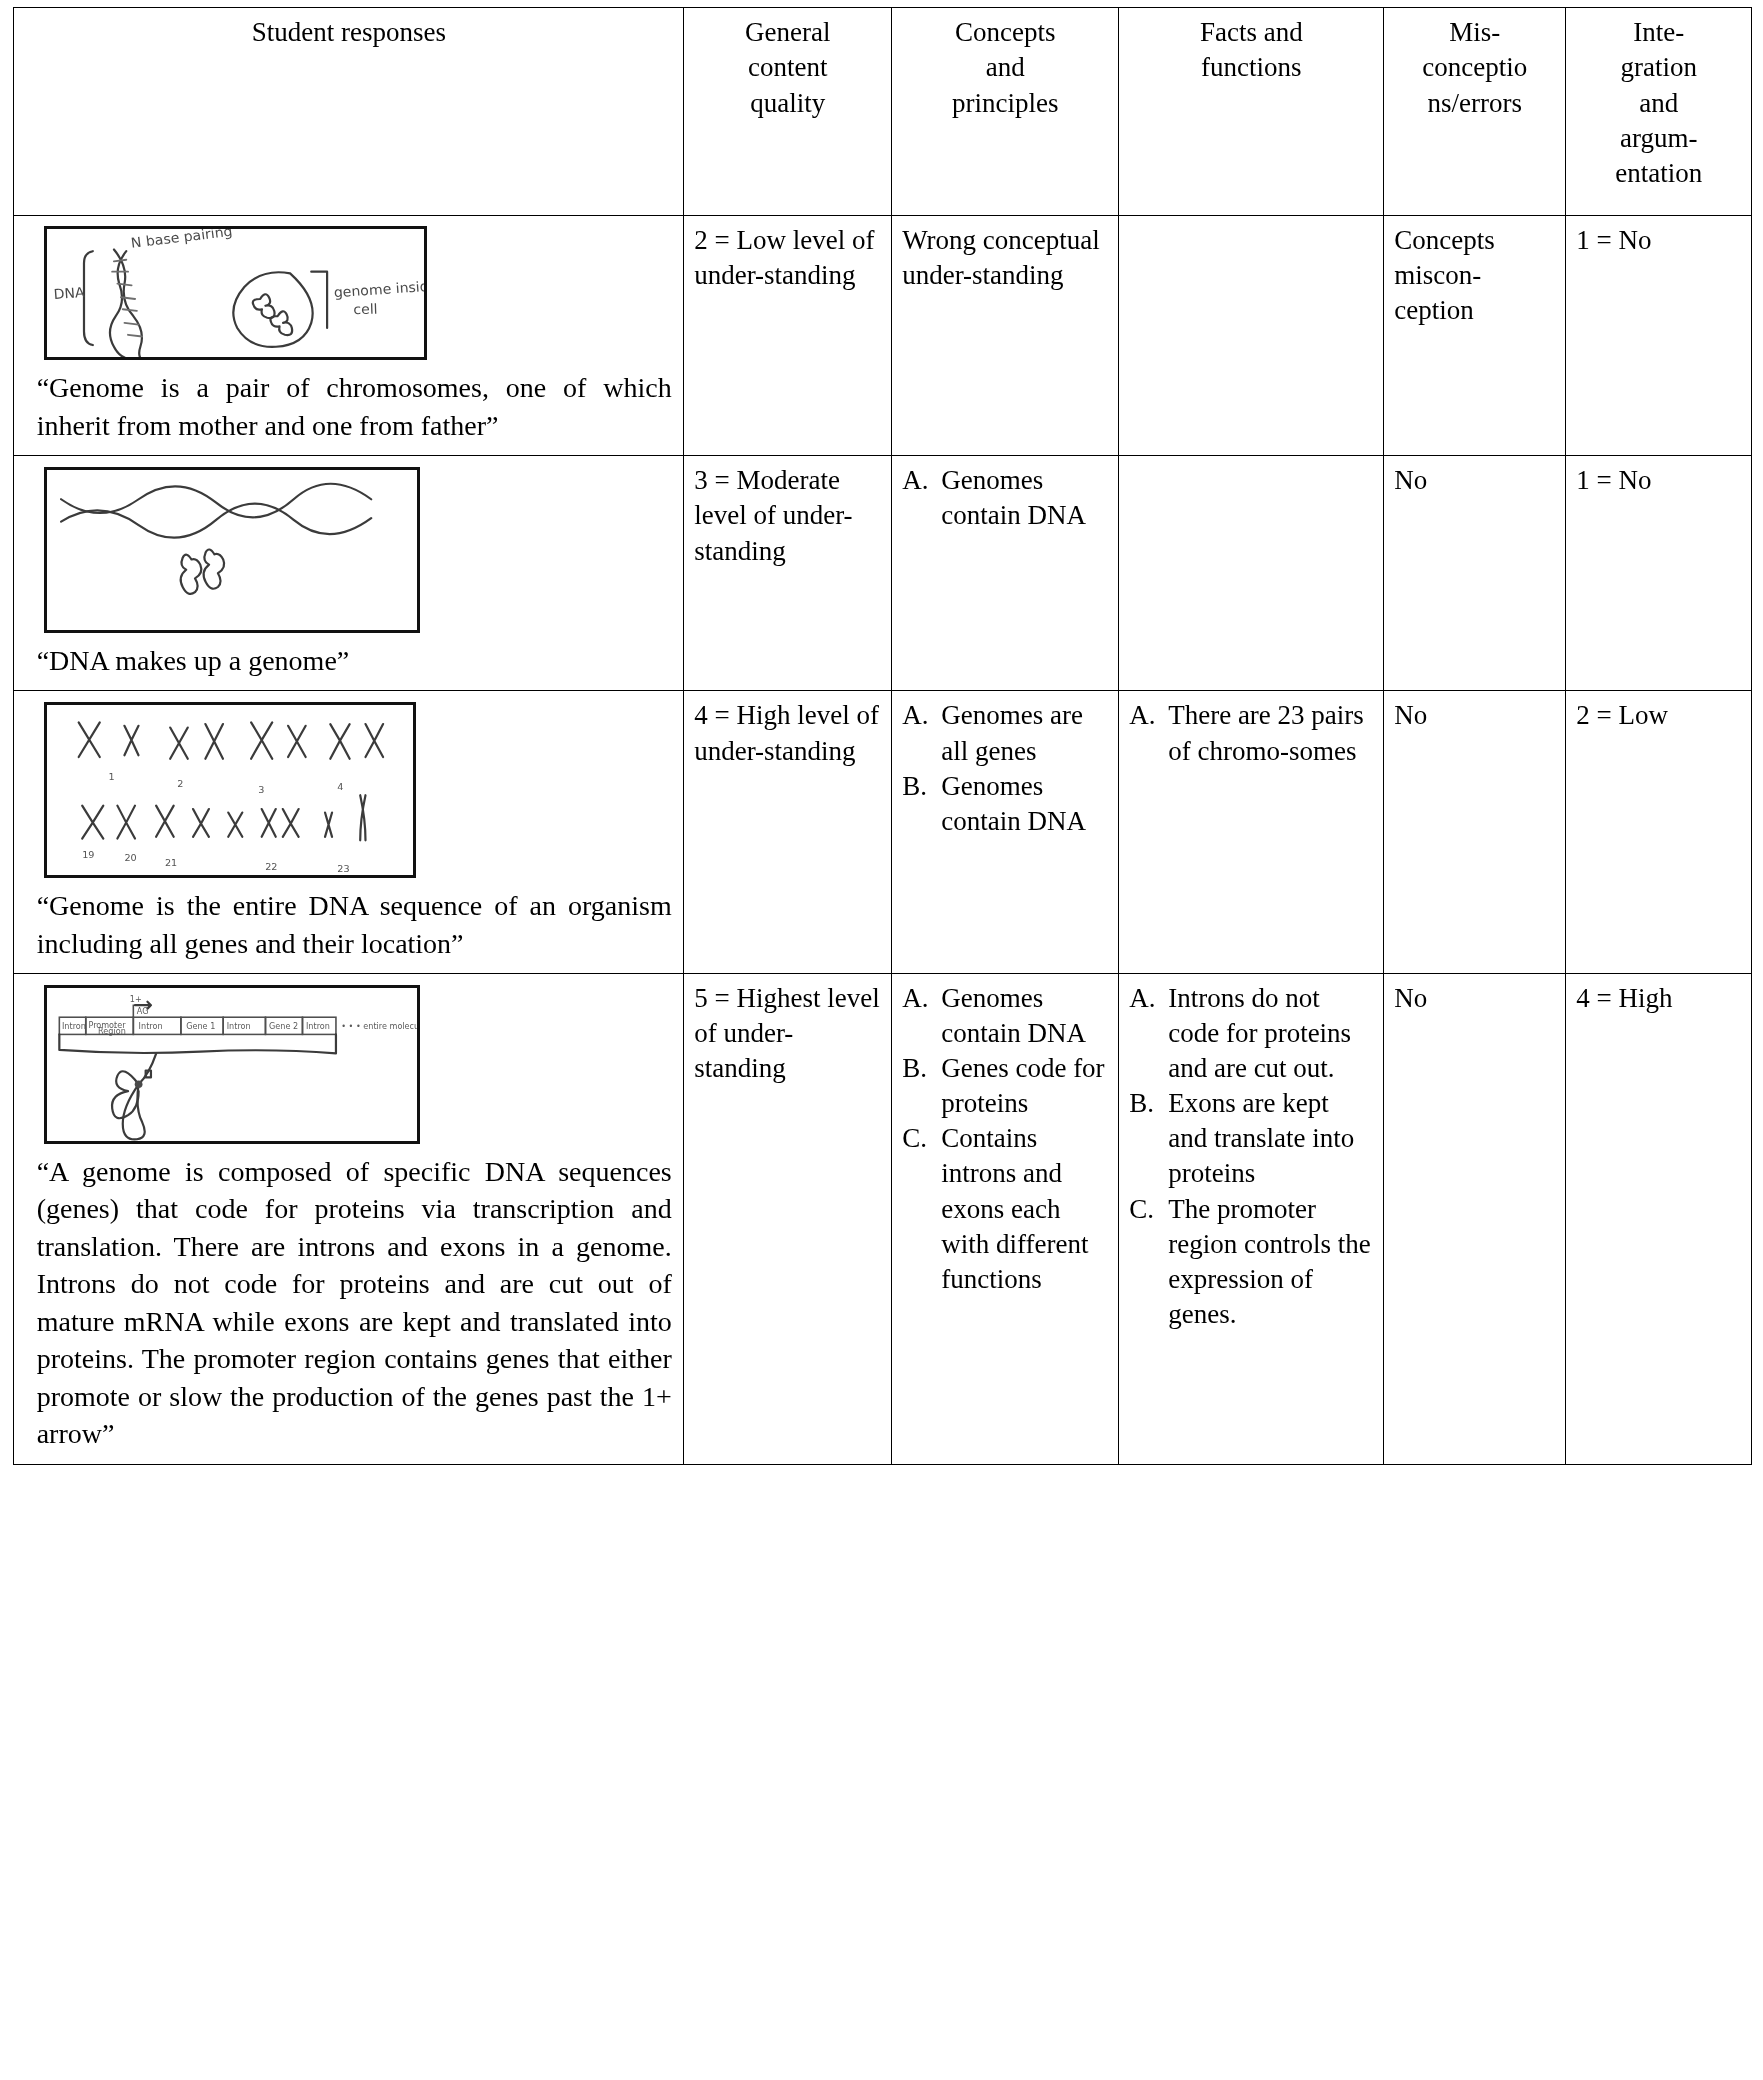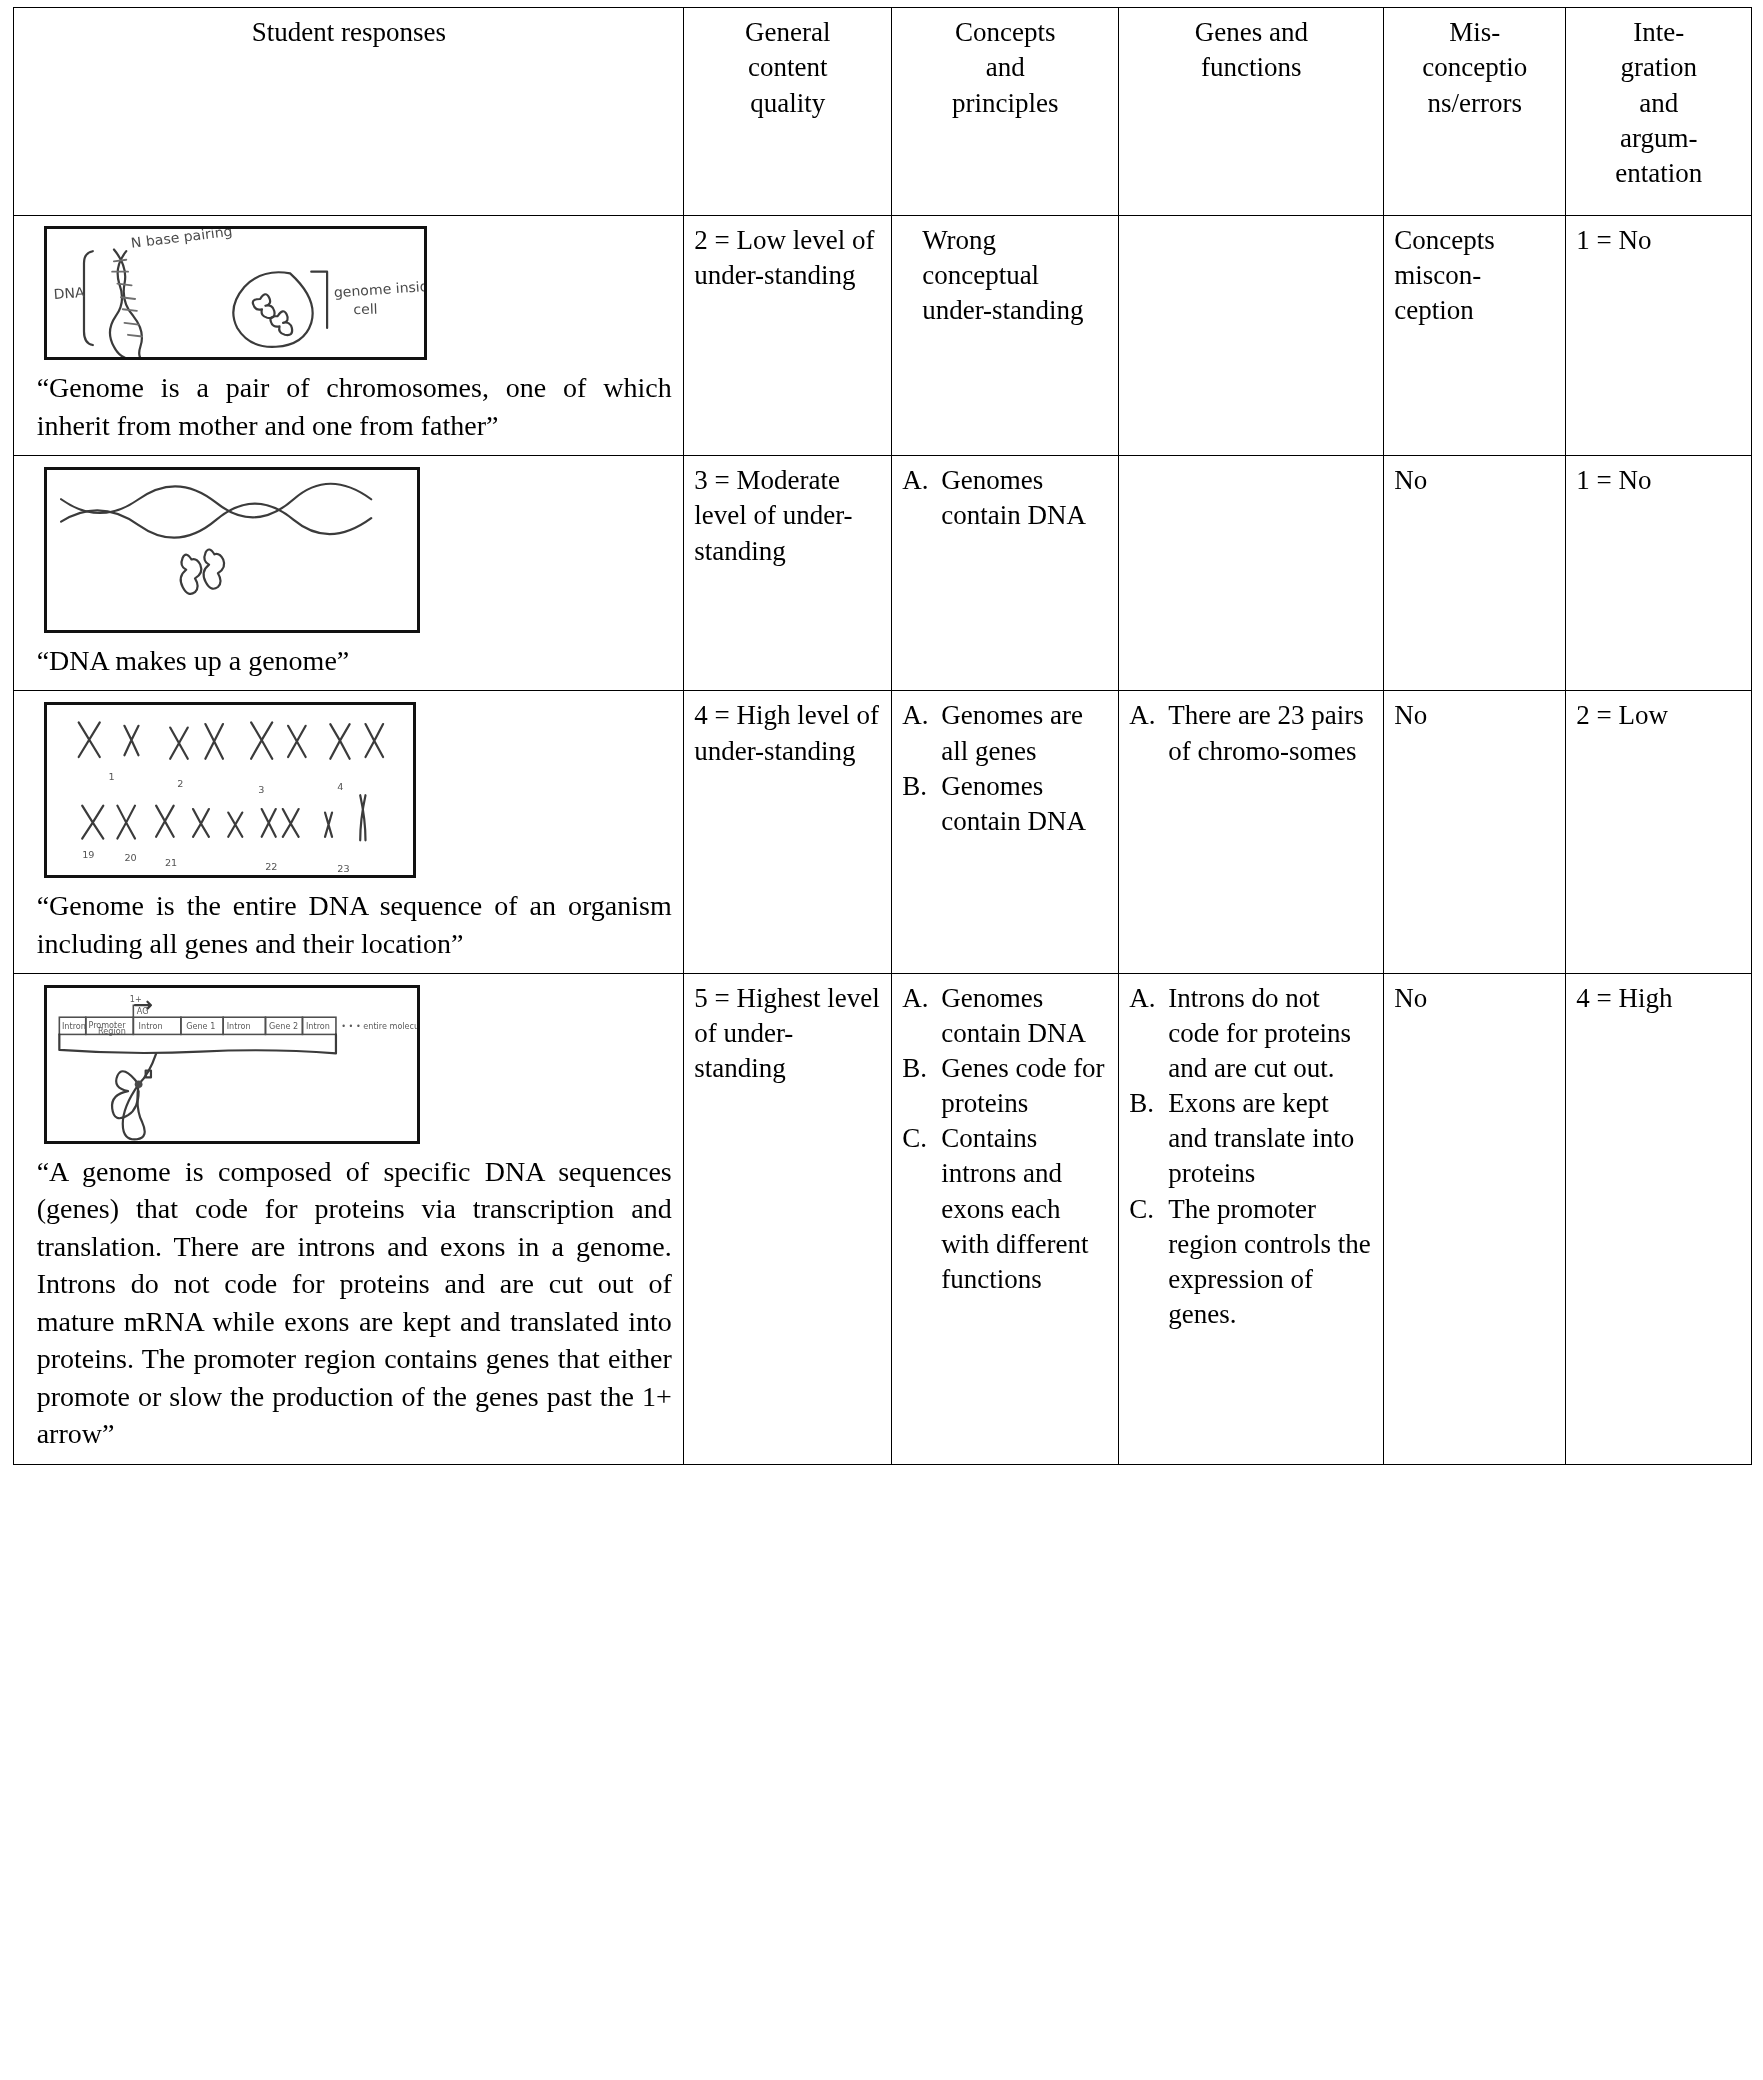--- a/index.html
+++ b/index.html
@@ -80,21 +80,21 @@
     display: block;
     position: relative;
     padding-left: 39px;
     margin: 0 0 0 0;
   }
   .lst li .mk {
     position: absolute;
     left: 0;
     top: 0;
   }
-  .plain { display:block;margin-left:20px; }
+  .plain { display:block; }
 
   
   .s1 { width: 383px; height: 134px; }
   .s2 { width: 376px; height: 166px; }
   .s3 { width: 372px; height: 176px; }
   .s4 { width: 376px; height: 159px; }
 
   svg.draw { display:block; width:100%; height:100%; }
   .ink { fill:none; stroke:#3b3b3b; stroke-width:1.25; stroke-linecap:round; stroke-linejoin:round; }
   .ink-l { fill:none; stroke:#6e6e6e; stroke-width:1.1; stroke-linecap:round; }
@@ -125,21 +125,21 @@
           <span class="hdr-stack">General</span>
           <span class="hdr-stack">content</span>
           <span class="hdr-stack">quality</span>
         </th>
         <th>
           <span class="hdr-stack">Concepts</span>
           <span class="hdr-stack">and</span>
           <span class="hdr-stack">principles</span>
         </th>
         <th>
-          <span class="hdr-stack">Genes and</span>
+          <span class="hdr-stack">Facts and</span>
           <span class="hdr-stack">functions</span>
         </th>
         <th>
           <span class="hdr-stack">Mis-</span>
           <span class="hdr-stack">conceptio</span>
           <span class="hdr-stack">ns/errors</span>
         </th>
         <th>
           <span class="hdr-stack">Inte-</span>
           <span class="hdr-stack">gration</span>

